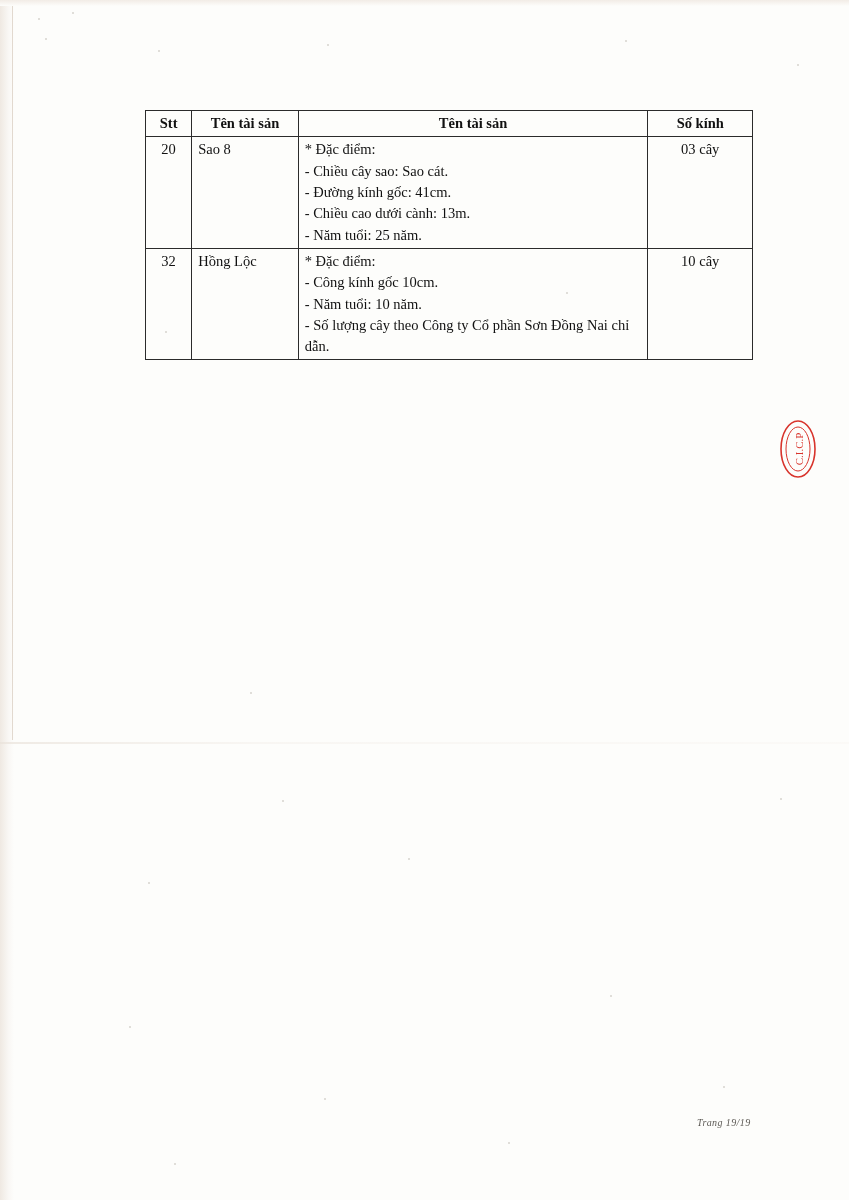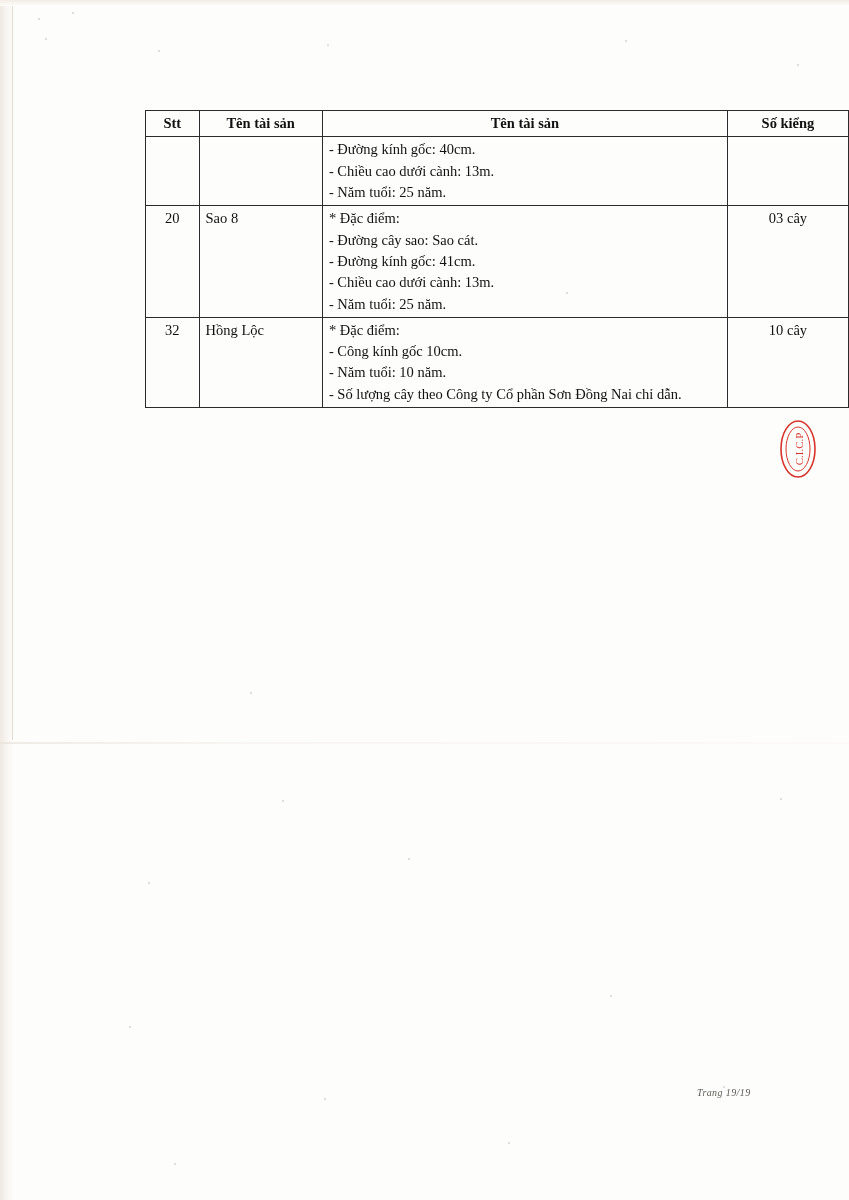--- a/index.html
+++ b/index.html
@@ -66,21 +66,21 @@
 
   
   .table-wrap {
     position: absolute;
     left: 145px;
     top: 110px;
     width: 608px;
   }
   table.doc-table {
     border-collapse: collapse;
-    width: 704px;
+    width: 608px;
     table-layout: fixed;
   }
   table.doc-table th,
   table.doc-table td {
     border: 1px solid #2b2b2b;
     vertical-align: top;
     padding: 2px 6px;
     font-size: 14.5px;
     line-height: 1.47;
   }
@@ -121,21 +121,21 @@
     width: 52px;
     height: 62px;
     color: #d8342c;
   }
   .stamp svg { display: block; }
 
   
   .footer-note {
     position: absolute;
     left: 697px;
-    top: 1087px;
+    top: 1117px;
     font-family: "Liberation Serif", serif;
     font-style: italic;
     font-size: 10px;
     color: #5d5a55;
     letter-spacing: .4px;
   }
 </style>
 </head>
 <body>
 
@@ -172,42 +172,32 @@
         <col class="col-stt">
         <col class="col-name">
         <col class="col-desc">
         <col class="col-qty">
       </colgroup>
       <thead>
         <tr>
           <th>Stt</th>
           <th>Tên tài sản</th>
           <th>Tên tài sản</th>
-          <th>Số kiểng</th>
+          <th>Số kính</th>
         </tr>
       </thead>
       <tbody>
 
-        <tr>
-          <td class="c-stt"></td>
-          <td class="c-name"></td>
-          <td class="c-desc">
-            <div class="desc-line">- Đường kính gốc: 40cm.</div>
-            <div class="desc-line">- Chiều cao dưới cành: 13m.</div>
-            <div class="desc-line">- Năm tuổi: 25 năm.</div>
-          </td>
-          <td class="c-qty"></td>
-        </tr>
 
         <tr>
           <td class="c-stt">20</td>
           <td class="c-name">Sao 8</td>
           <td class="c-desc">
             <div class="desc-line bold">* Đặc điểm:</div>
-            <div class="desc-line">- Đường cây sao: Sao cát.</div>
+            <div class="desc-line">- Chiều cây sao: Sao cát.</div>
             <div class="desc-line">- Đường kính gốc: 41cm.</div>
             <div class="desc-line">- Chiều cao dưới cành: 13m.</div>
             <div class="desc-line">- Năm tuổi: 25 năm.</div>
           </td>
           <td class="c-qty">03 cây</td>
         </tr>
 
 
         <tr>
           <td class="c-stt">32</td>

